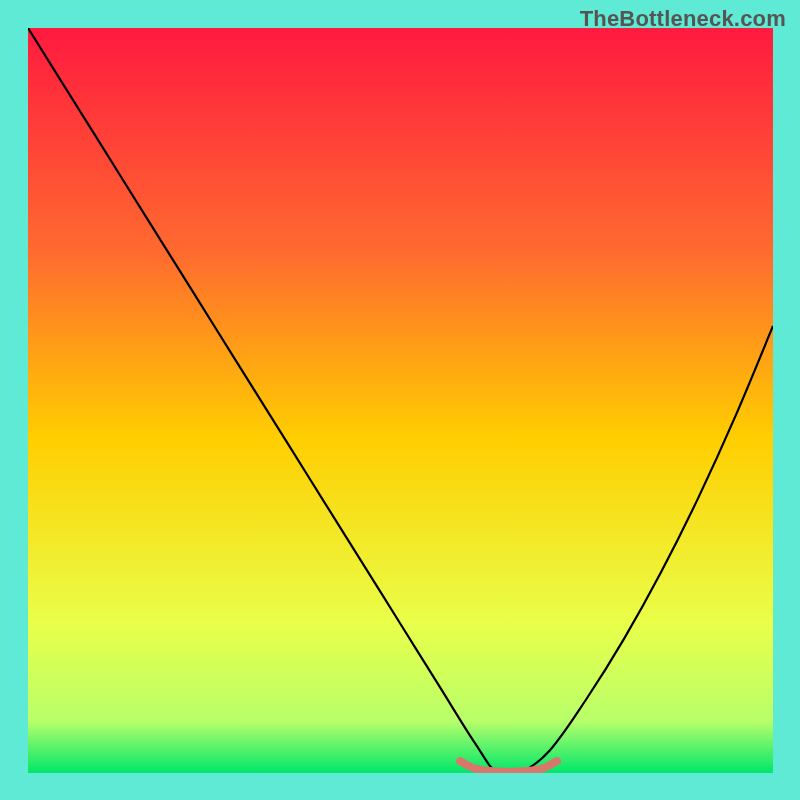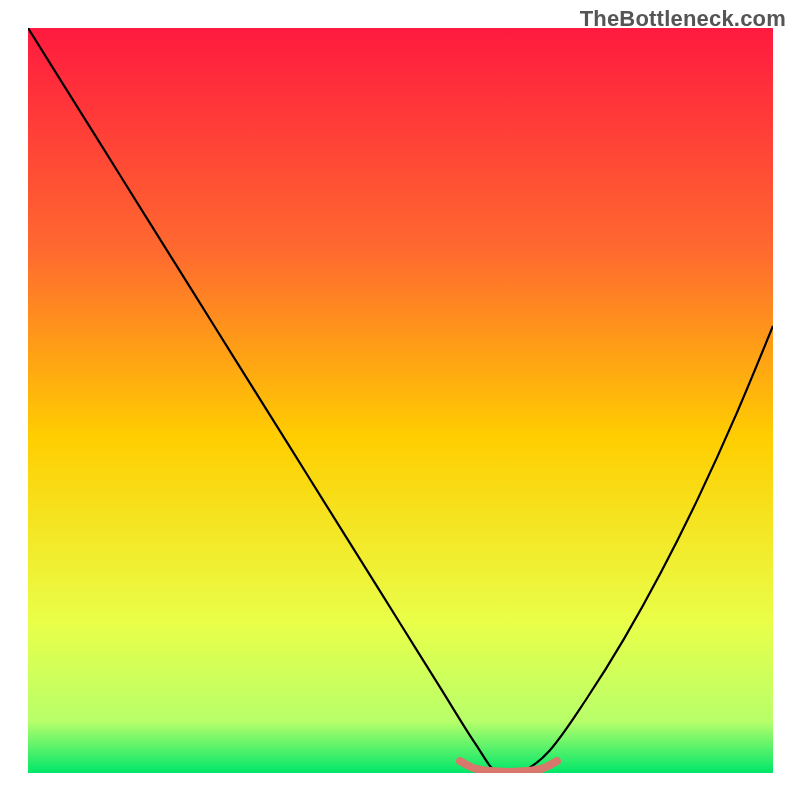--- a/index.html
+++ b/index.html
@@ -1,21 +1,21 @@
 <!DOCTYPE html>
 <html><head>
 <meta charset="utf-8">
 <style>
   * { margin: 0; padding: 0; box-sizing: border-box; }
   html, body { width: 800px; height: 800px; overflow: hidden; background: #000; }
   .frame {
     position: relative;
     width: 800px;
     height: 800px;
-    background: #ffffff;
+    background: #5eead4;
   }
   .watermark {
     position: absolute;
     top: 6px;
     right: 14px;
     font-family: Arial, Helvetica, sans-serif;
     font-size: 22px;
     font-weight: bold;
     color: #555;
     letter-spacing: 0.2px;

